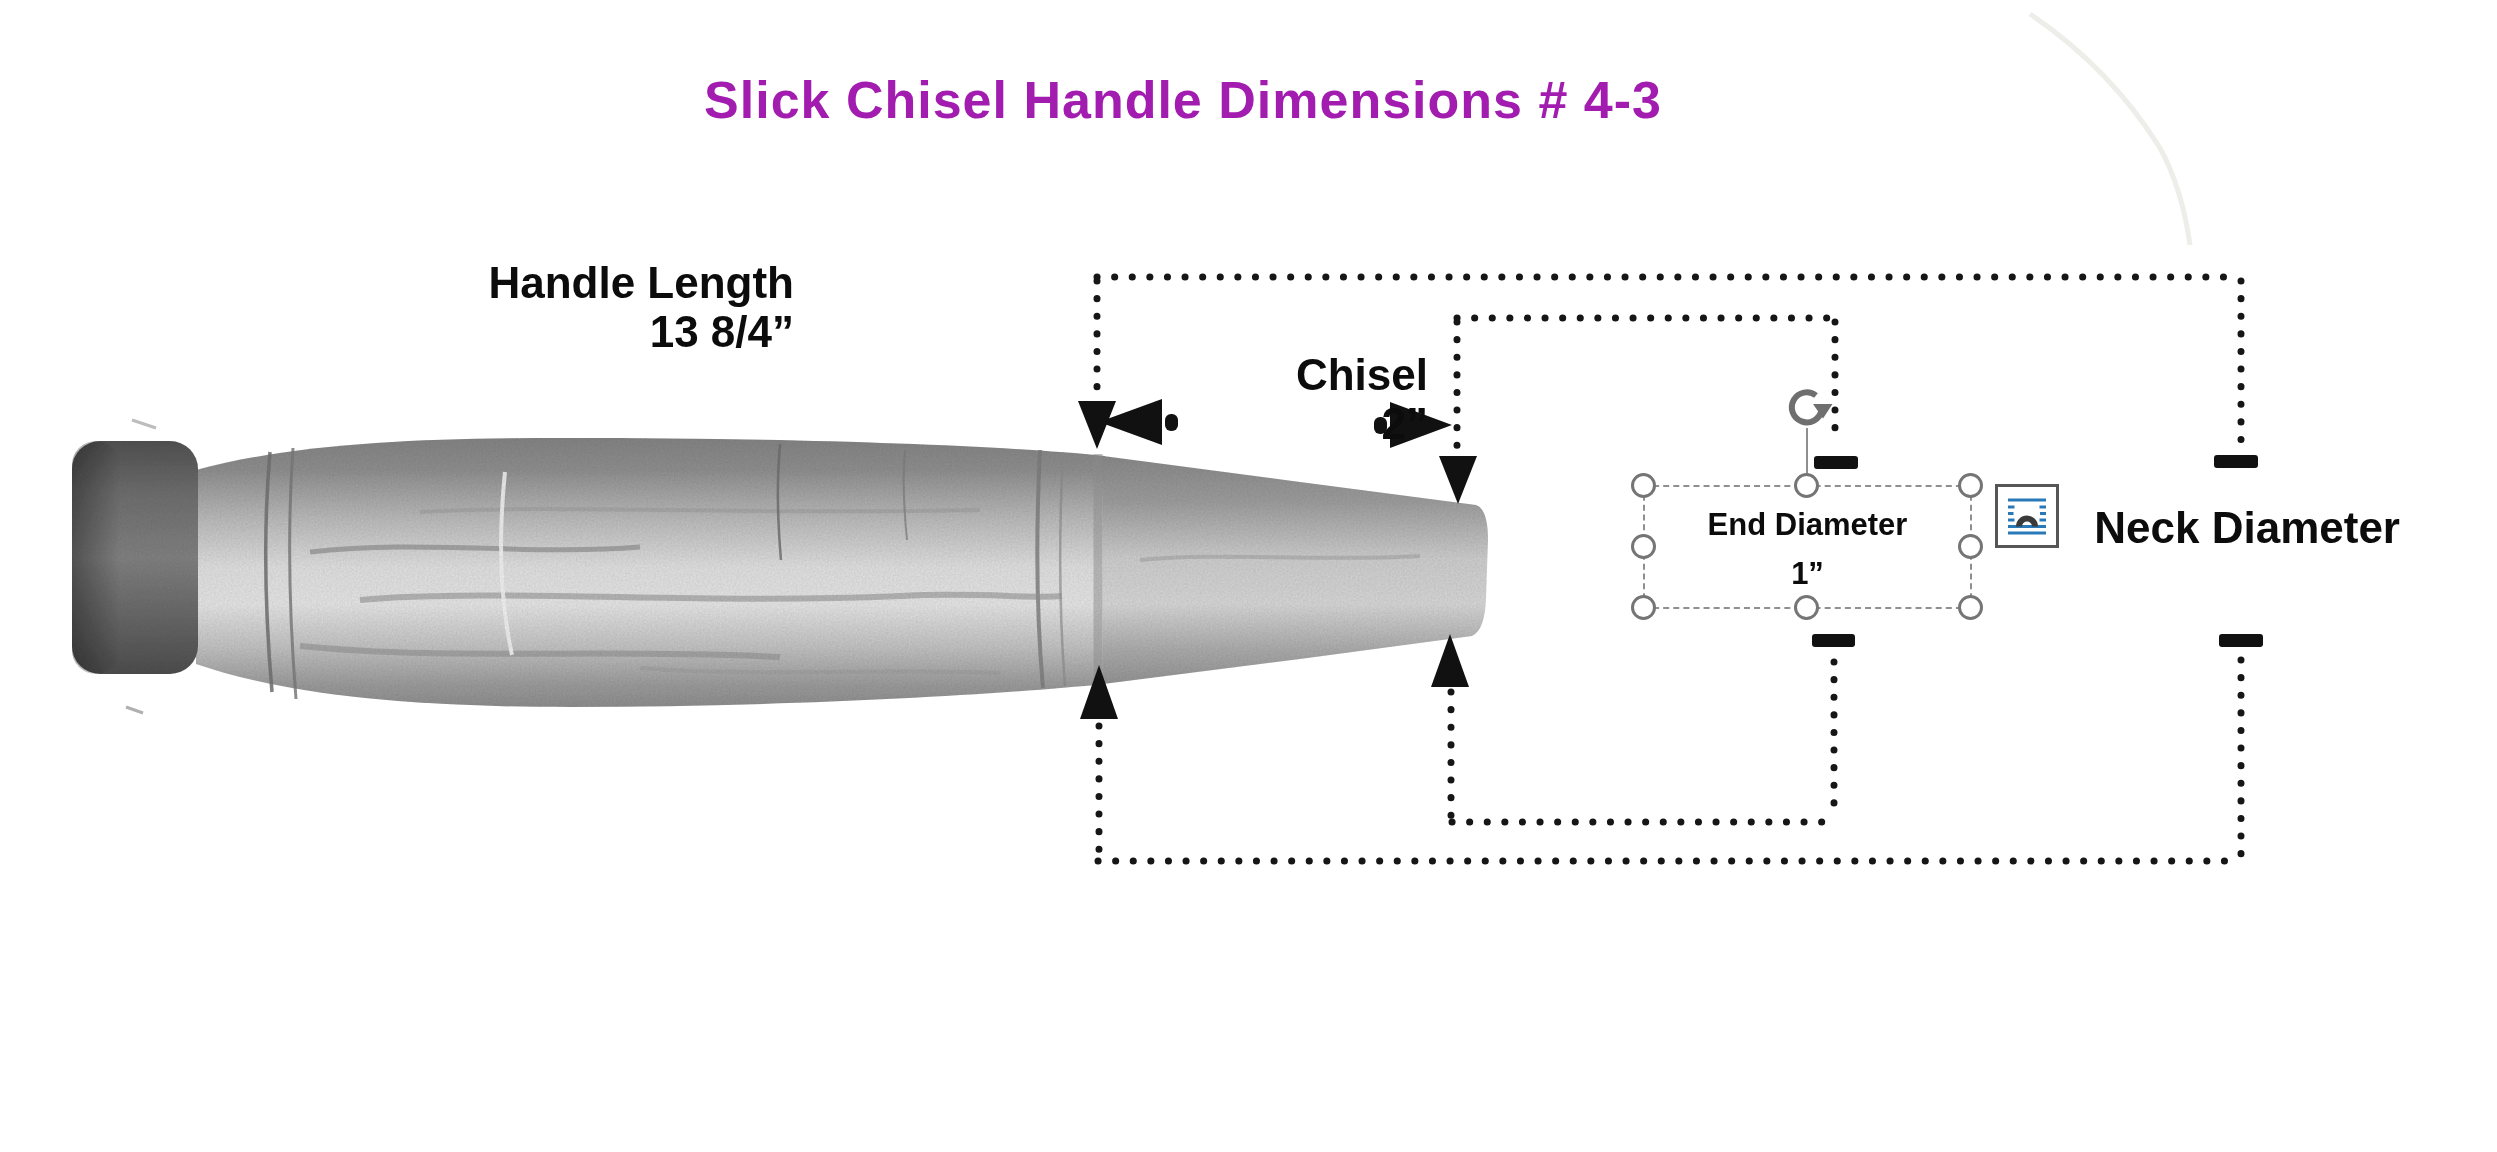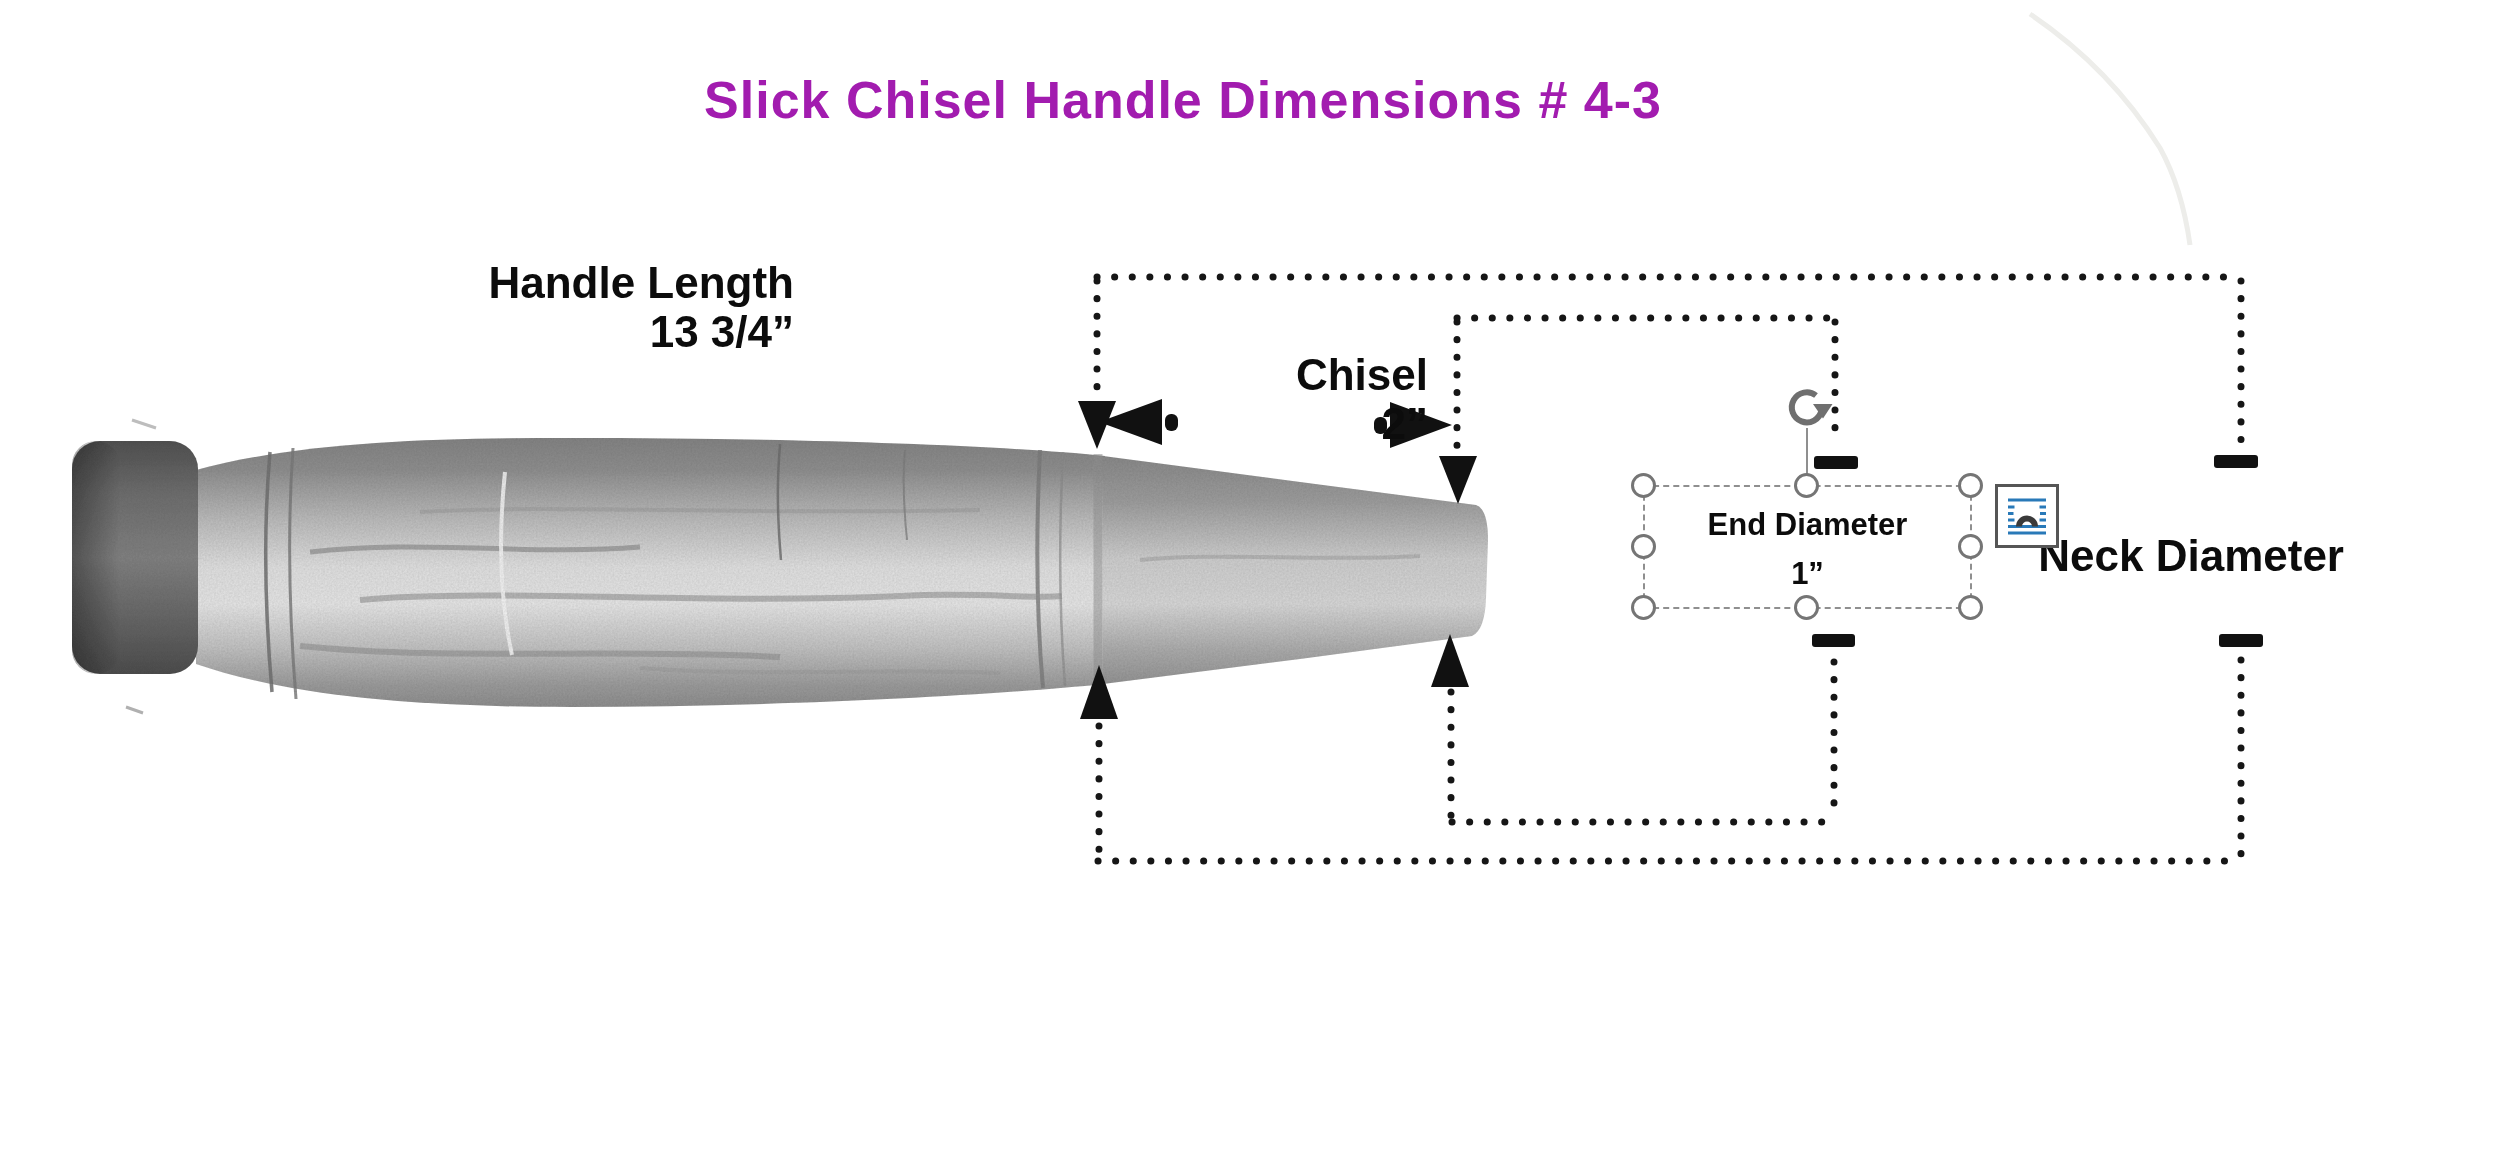--- a/index.html
+++ b/index.html
@@ -161,29 +161,29 @@
     <rect x="2219" y="634" width="44" height="13" rx="3"></rect>
   </g>
 
   <path d="M1807,428 V479" stroke="#8f8f8f" stroke-width="2" fill="none"></path>
 </svg>
 
 <div class="abs page-title">Slick Chisel Handle Dimensions # 4-3</div>
 
 <div class="abs dim-label" style="left:394px;top:258px;width:400px;">
   <div>Handle Length</div>
-  <div>13 3/4”</div>
+  <div>13 8/4”</div>
 </div>
 
 <div class="abs dim-label" style="left:1128px;top:350px;width:300px;">
   <div>Chisel</div>
   <div>2”</div>
 </div>
 
-<div class="abs dim-label" style="left:1944px;top:503px;width:400px;line-height:50px;margin-top:28px;">
+<div class="abs dim-label" style="left:2000px;top:503px;width:400px;line-height:50px;">
   <div>Neck Diameter</div>
 </div>
 
 <div class="abs sel-box">
   <div class="sel-text">
     <div>End Diameter</div>
     <div>1”</div>
   </div>
 </div>
 

